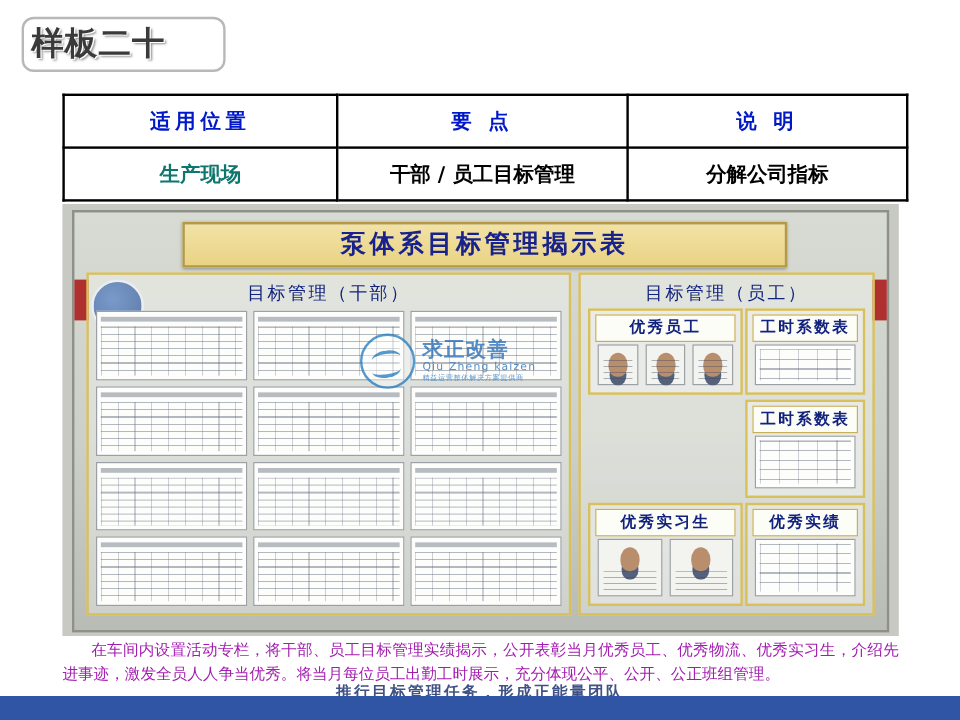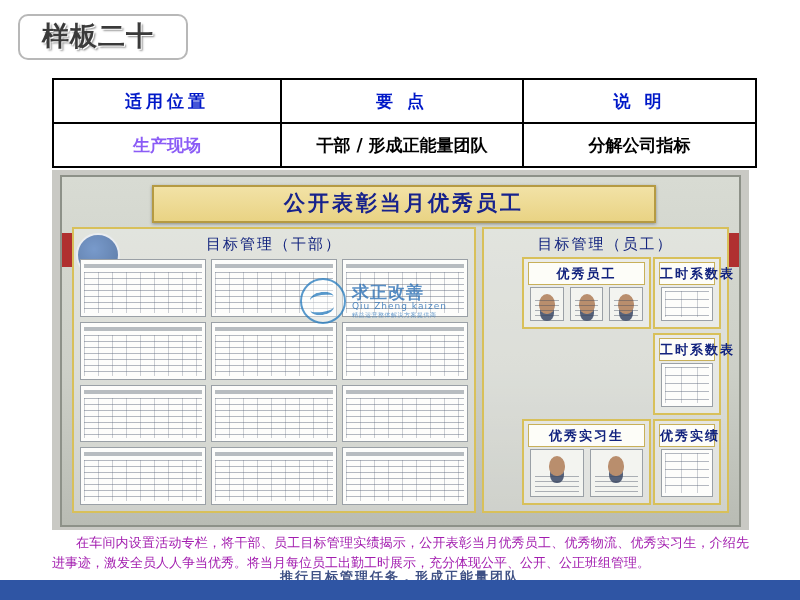--- a/index.html
+++ b/index.html
@@ -39,21 +39,20 @@
     top: 4px;
     font-size: 27px;
     font-weight: bold;
     letter-spacing: 1px;
     color: #3a3a3a;
     text-shadow:
        1px 1px 0 #ffffff,
        2px 2px 2px rgba(0,0,0,0.45);
     font-family: "DejaVu Sans", "Liberation Sans", sans-serif;
     white-space: nowrap;
-    margin-left: 16px;
   }
 
   
   .info-table {
     position: absolute;
     left: 52px;
     top: 78px;
     width: 697px;
     border-collapse: collapse;
     table-layout: fixed;
@@ -64,21 +63,21 @@
     vertical-align: middle;
     height: 42px;
     font-size: 17px;
     font-weight: bold;
     padding: 0;
   }
   .col-a { width: 226px; margin-top: 31px; }
   .col-b { width: 240px; }
   .col-c { width: 231px; }
   .hdr-cell { color: #0018c8; letter-spacing: 4px; }
-  .row2-red { color: #8b5cf6; }
+  .row2-red { color: #0f766e; }
   .row2-blk { color: #000000; }
 
   
   .photo {
     position: absolute;
     left: 52px;
     top: 170px;
     width: 697px;
     height: 360px;
     background: #c9c9c4;
@@ -160,21 +159,20 @@
     background:
       repeating-linear-gradient(180deg, rgba(90,100,120,.45) 0 1px, transparent 1px 6px),
       repeating-linear-gradient(90deg, rgba(90,100,120,.30) 0 1px, transparent 1px 14px);
   }
 
   
   .rblock {
     position: absolute;
     border: 2px solid #d8c05a;
     background: rgba(255,255,255,.35);
-    margin-left: 32px;
   }
   .rb-title {
     position: absolute;
     left: 4px; right: 4px; top: 3px;
     height: 21px; line-height: 21px;
     background: #fdfdf8;
     border: 1px solid #c8b059;
     color: #12237e;
     font-size: 13px;
     font-weight: bold;
@@ -342,33 +340,33 @@
 
 <table class="info-table">
   <tbody>
     <tr>
       <td class="col-a hdr-cell">适用位置</td>
       <td class="col-b hdr-cell">要  点</td>
       <td class="col-c hdr-cell">说  明</td>
     </tr>
     <tr>
       <td class="col-a row2-red">生产现场</td>
-      <td class="col-b row2-blk">干部 / 形成正能量团队</td>
+      <td class="col-b row2-blk">干部 / 员工目标管理</td>
       <td class="col-c row2-blk">分解公司指标</td>
     </tr>
   </tbody>
 </table>
 
 <div class="photo">
   <div class="board">
     <div class="corner-red-l"></div>
     <div class="corner-red-r"></div>
     <div class="wm-left-badge"></div>
 
-    <div class="board-title">公开表彰当月优秀员工</div>
+    <div class="board-title">泵体系目标管理揭示表</div>
 
     <div class="panel-left">
       <div class="sub-title">目标管理（干部）</div>
       <div class="sheet-grid">
         <div class="sheet"></div>
         <div class="sheet"></div>
         <div class="sheet"></div>
         <div class="sheet"></div>
         <div class="sheet"></div>
         <div class="sheet"></div>

